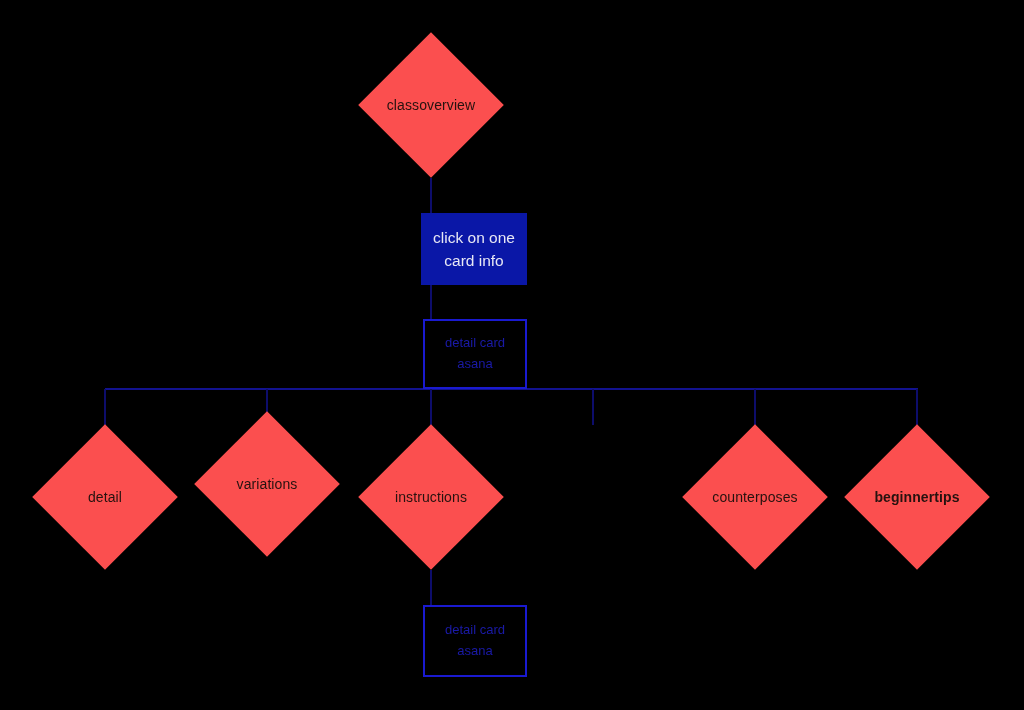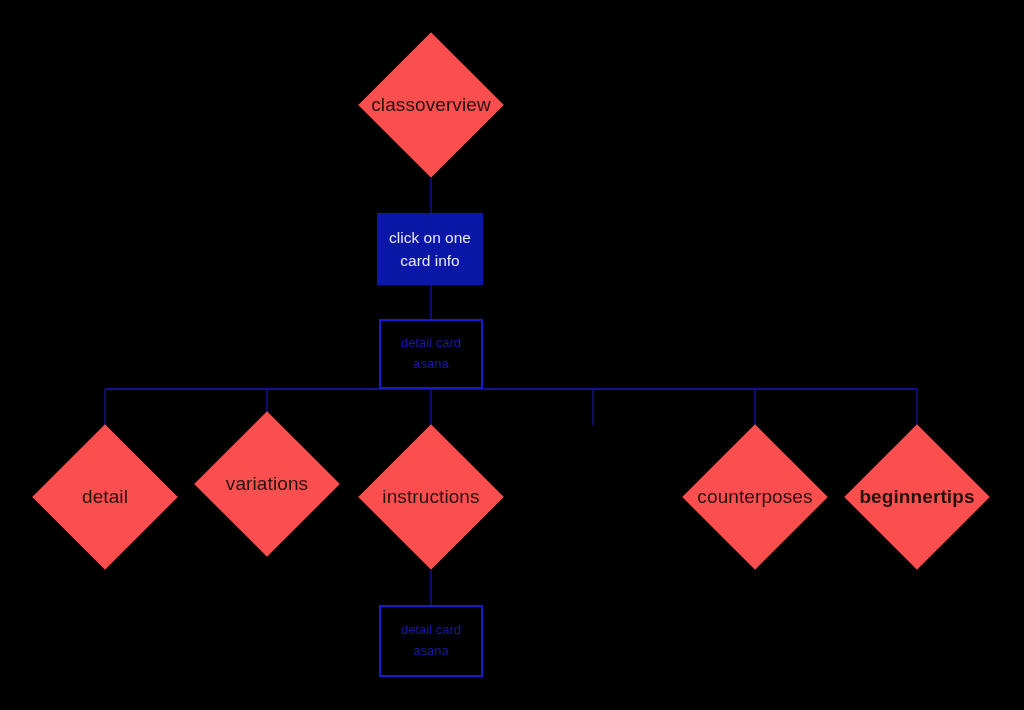--- a/index.html
+++ b/index.html
@@ -43,35 +43,36 @@
     position: absolute;
     left: 50%;
     top: 50%;
     background: #FB4F4F;
     transform: translate(-50%, -50%) rotate(45deg);
   }
   .diamond .dlabel {
     position: relative;
     z-index: 2;
     color: #26120f;
-    font-size: 19px;
+    font-size: 14px;
     line-height: 1.15;
     letter-spacing: 0.1px;
     text-align: center;
     white-space: nowrap;
   }
 
   
   .rect {
     position: absolute;
     box-sizing: border-box;
     display: flex;
     align-items: center;
     justify-content: center;
     text-align: center;
+    margin-left: 44px;
   }
   .rect.filled {
     background: #0A17A7;
     color: #e8e8f5;
     font-size: 15.5px;
     line-height: 1.5;
   }
   .rect.outlined {
     background: #000000;
     border: 2px solid #1a1ad0;

